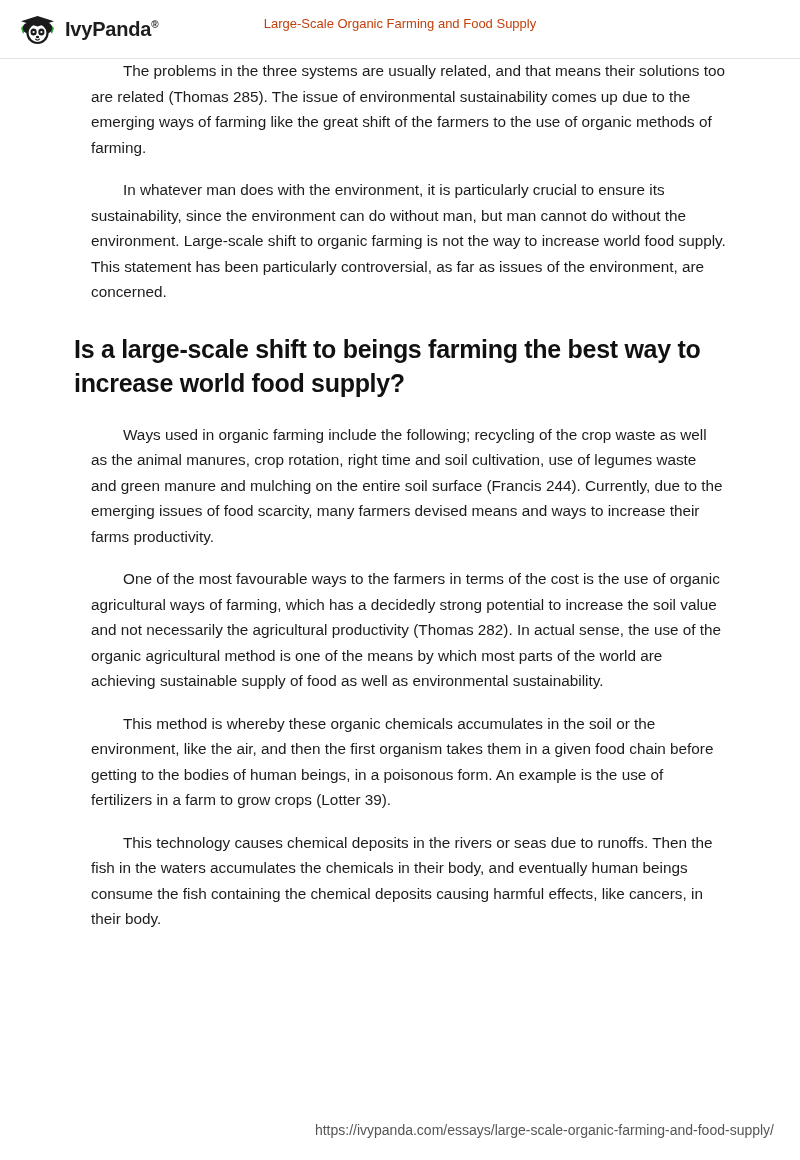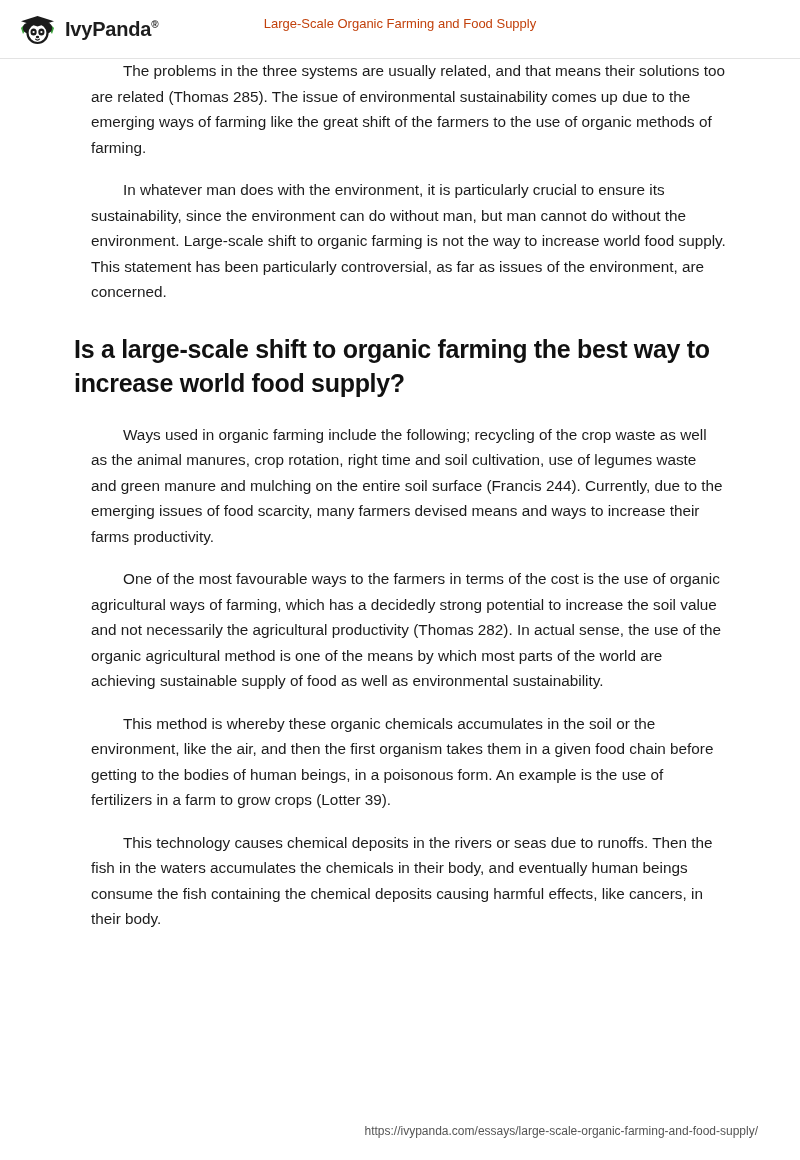--- a/index.html
+++ b/index.html
@@ -106,22 +106,22 @@
     margin-top: 22px;
   }
 
   
   .footer {
     position: absolute;
     bottom: 22px;
     left: 0;
     right: 0;
     text-align: right;
-    padding-right: 42px;
-    font-size: 12px;
+    padding-right: 26px;
+    font-size: 14px;
     color: #555555;
   }
   .footer a {
     color: #555555;
     text-decoration: none;
   }
 </style>
 </head>
 <body>
 
@@ -156,21 +156,21 @@
       <span class="brand-text"><span>IvyPanda</span><span class="reg">®</span></span>
     </a>
     <div class="doc-title">Large-Scale Organic Farming and Food Supply</div>
   </div>
 
   <div class="content">
 
     <p class="para first-para">The problems in the three systems are usually related, and that means their solutions too are related (Thomas 285). The issue of environmental sustainability comes up due to the emerging ways of farming like the great shift of the farmers to the use of organic methods of farming.</p>
     <p class="para">In whatever man does with the environment, it is particularly crucial to ensure its sustainability, since the environment can do without man, but man cannot do without the environment. Large-scale shift to organic farming is not the way to increase world food supply. This statement has been particularly controversial, as far as issues of the environment, are concerned.</p>
 
-    <h2 class="section-heading">Is a large-scale shift to organic farming the best way to increase world food supply?</h2>
+    <h2 class="section-heading">Is a large-scale shift to beings farming the best way to increase world food supply?</h2>
 
     <p class="para">Ways used in organic farming include the following; recycling of the crop waste as well as the animal manures, crop rotation, right time and soil cultivation, use of legumes waste and green manure and mulching on the entire soil surface (Francis 244). Currently, due to the emerging issues of food scarcity, many farmers devised means and ways to increase their farms productivity.</p>
     <p class="para">One of the most favourable ways to the farmers in terms of the cost is the use of organic agricultural ways of farming, which has a decidedly strong potential to increase the soil value and not necessarily the agricultural productivity (Thomas 282). In actual sense, the use of the organic agricultural method is one of the means by which most parts of the world are achieving sustainable supply of food as well as environmental sustainability.</p>
     <p class="para">This method is whereby these organic chemicals accumulates in the soil or the environment, like the air, and then the first organism takes them in a given food chain before getting to the bodies of human beings, in a poisonous form. An example is the use of fertilizers in a farm to grow crops (Lotter 39).</p>
     <p class="para">This technology causes chemical deposits in the rivers or seas due to runoffs. Then the fish in the waters accumulates the chemicals in their body, and eventually human beings consume the fish containing the chemical deposits causing harmful effects, like cancers, in their body.</p>
 
   </div>
 
   <div class="footer">
     <a href="#">https://ivypanda.com/essays/large-scale-organic-farming-and-food-supply/</a>

